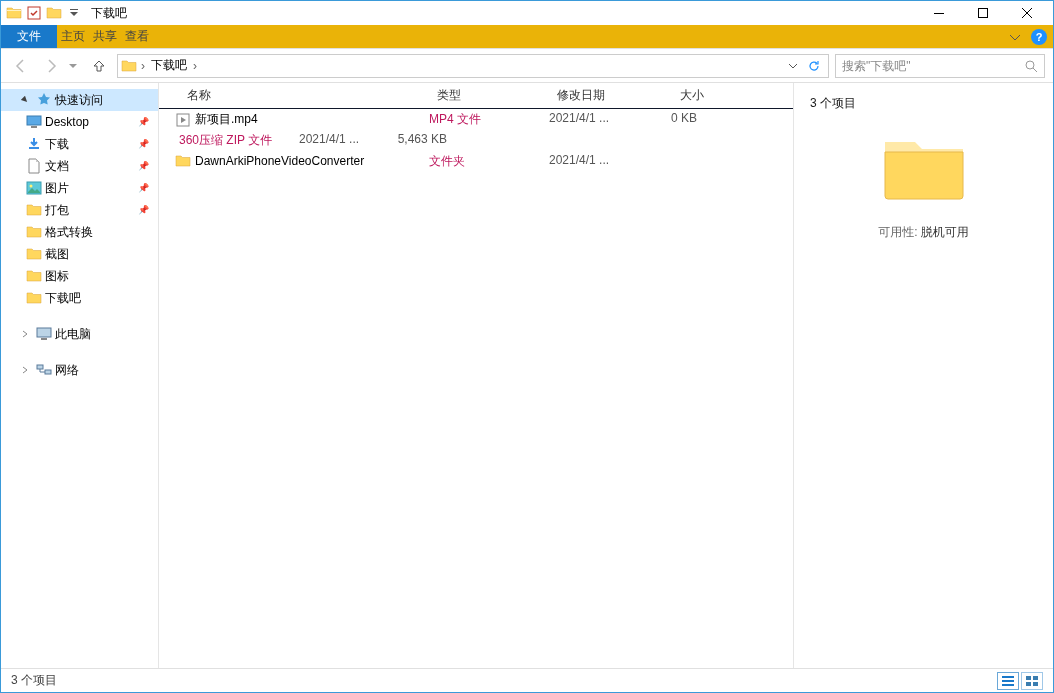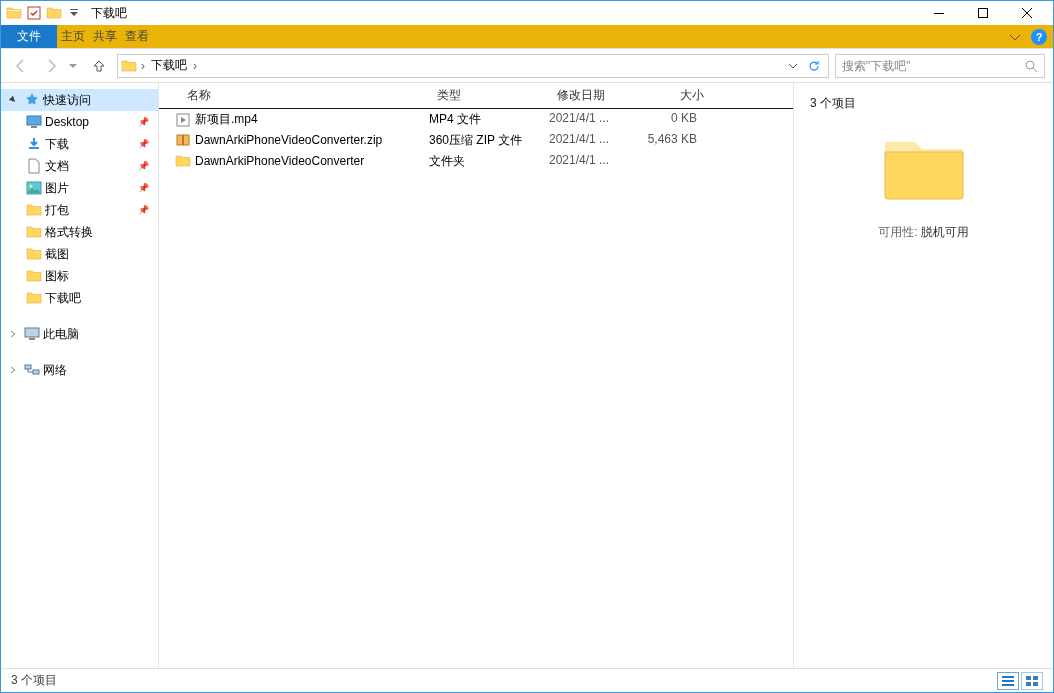--- a/index.html
+++ b/index.html
@@ -26,38 +26,38 @@
 .addr-chev { color: #666; padding: 0 3px; }
 .addr-right { margin-left: auto; display: flex; align-items: center; }
 .addr-dd { width: 20px; height: 22px; display: flex; align-items: center; justify-content: center; color: #555; border-left: 1px solid transparent; }
 .addr-refresh { width: 24px; height: 22px; display: flex; align-items: center; justify-content: center; color: #1e90ff; }
 .search-box { width: 210px; height: 24px; border: 1px solid #ccc; display: flex; align-items: center; padding: 0 6px; background: #fff; }
 .search-box input { flex: 1; border: none; outline: none; font-size: 12px; color: #000; background: transparent; }
 .search-box input::placeholder { color: #888; }
 .search-icon { color: #999; }
 .main-area { flex: 1; display: flex; min-height: 0; }
 .nav-pane { width: 158px; border-right: 1px solid #e5e5e5; padding: 6px 0; overflow: auto; }
-.tree-item { display: flex; align-items: center; height: 22px; padding-left: 8px; gap: 2px; color: #000; position: relative; }
+.tree-item { display: flex; align-items: center; height: 22px; padding-left: 20px; gap: 2px; color: #000; position: relative; }
 .tree-item.sub { padding-left: 24px; text-align: center; }
 .tree-item.active { background: #cde8ff; }
 .tree-exp { width: 12px; color: #666; font-size: 10px; }
 .tree-icon { width: 18px; height: 18px; display: flex; align-items: center; justify-content: center; }
 .tree-gap { height: 14px; }
 .pin { margin-left: auto; margin-right: 8px; color: #7a7a7a; font-size: 9px; }
 .content-pane { flex: 1; display: flex; flex-direction: column; min-width: 0; }
 .col-headers { height: 26px; display: flex; align-items: center; border-bottom: 1px solid #0f172a; padding-left: 20px; color: #333; }
 .col-h { padding: 0 8px; height: 100%; display: flex; align-items: center; border-right: 1px solid transparent; }
 .col-name { width: 250px; }
 .col-type { width: 120px; }
 .col-date { width: 82px; }
 .col-size { width: 82px; text-align: right; justify-content: flex-end; }
 .file-list { flex: 1; padding-top: 2px; }
 .file-row { height: 21px; display: flex; align-items: flex-start; padding-left: 12px; color: #000; }
 .cell-name { width: 250px; display: flex; align-items: center; gap: 4px; padding-left: 4px; }
-.cell-type { width: 120px; padding: 0 8px; color: #000000; }
+.cell-type { width: 120px; padding: 0 8px; color: #be185d; }
 .cell-date { width: 82px; padding: 0 8px; color: #555; }
 .cell-size { width: 82px; padding: 0 8px; text-align: right; color: #555; }
 .file-icon { width: 16px; height: 16px; display: flex; align-items: center; justify-content: center; }
 .preview-pane { width: 260px; border-left: 1px solid #e5e5e5; padding: 12px 16px; display: flex; flex-direction: column; align-items: center; }
 .preview-title { align-self: flex-start; color: #1a1a1a; margin-bottom: 22px; }
 .preview-folder { width: 90px; height: 70px; margin-bottom: 20px; }
 .preview-meta { color: #666; }
 .preview-meta .val { color: #333; }
 .statusbar { height: 24px; border-top: 1px solid #e0e0e0; display: flex; align-items: center; padding: 0 10px; color: #444; background: #fff; }
 .status-right { margin-left: auto; display: flex; gap: 2px; }
@@ -331,29 +331,20 @@
                 <path d="M6 5v6l5-3z" fill="#888"></path>
               </svg>
           </span>
           <span>新项目.mp4</span>
         </div>
         <div class="cell-type">MP4 文件</div>
         <div class="cell-date">2021/4/1 ...</div>
         <div class="cell-size">0 KB</div>
       </div>
       <div class="file-row">
-        <div class="cell-name">
-          <span class="file-icon">
-            <svg width="16" height="16" viewBox="0 0 16 16">
-                <rect x="2" y="3" width="12" height="10" fill="#f4b860" stroke="#c07a1a"></rect>
-                <rect x="7" y="3" width="2" height="10" fill="#c07a1a"></rect>
-              </svg>
-          </span>
-          <span>DawnArkiPhoneVideoConverter.zip</span>
-        </div>
         <div class="cell-type">360压缩 ZIP 文件</div>
         <div class="cell-date">2021/4/1 ...</div>
         <div class="cell-size">5,463 KB</div>
       </div>
       <div class="file-row">
         <div class="cell-name">
           <span class="file-icon">
             <svg width="16" height="16" viewBox="0 0 16 16">
                 <path fill="#ffd75e" stroke="#d9a23a" stroke-width="0.5" d="M1 3h5l1.5 1.5H15V13H1z"></path>
               </svg>

